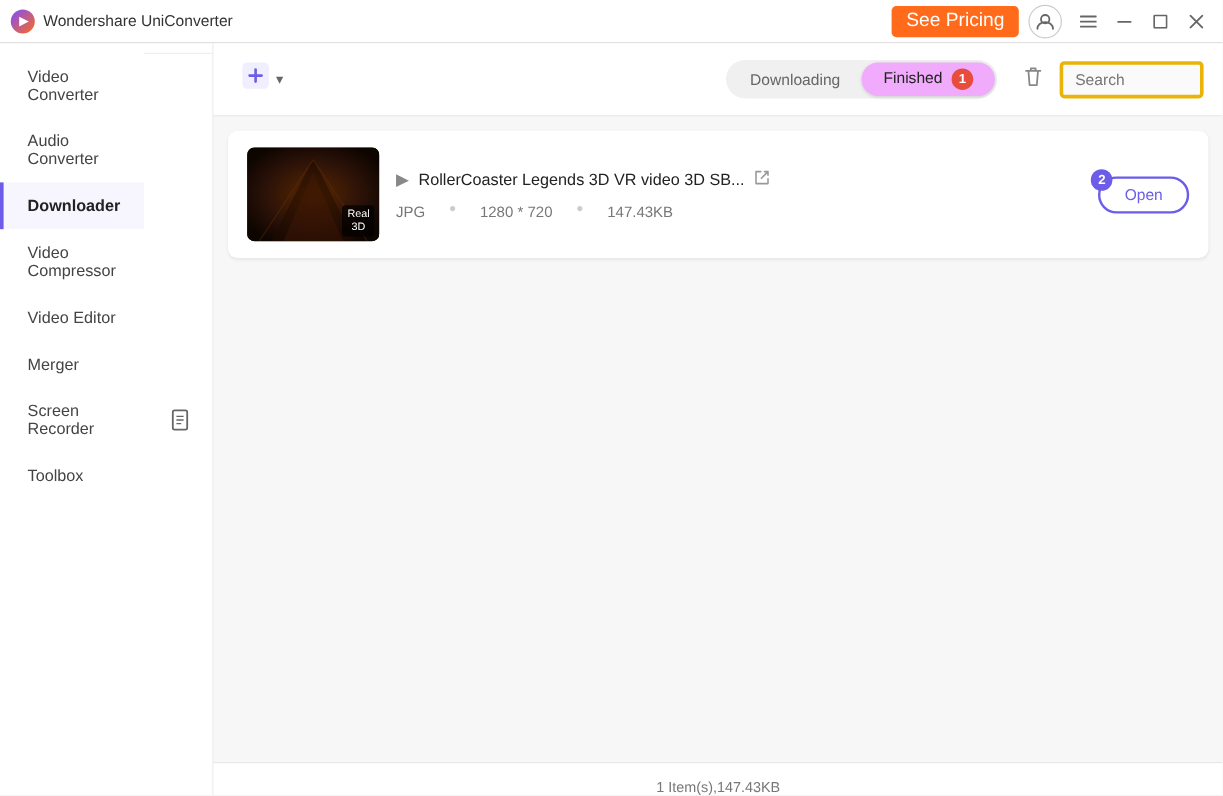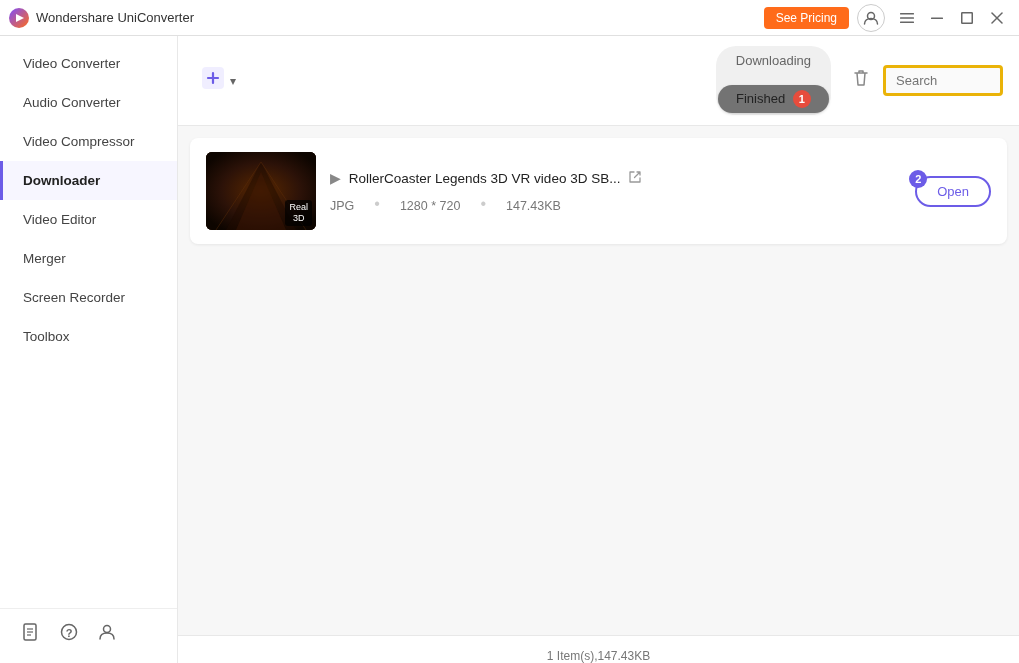--- a/index.html
+++ b/index.html
@@ -9,33 +9,33 @@
     .title-bar {
       display: flex; align-items: center; height: 36px;
       background: #ffffff; padding: 0 8px;
       border-bottom: 1px solid #e0e0e0;
       user-select: none;
     }
     .title-bar-logo { display: flex; align-items: center; gap: 6px; flex: 1; }
     .title-bar-title { font-size: 13px; color: #333; }
     .title-bar-pricing {
       background: #ff6b1a; color: white; border: none; border-radius: 4px;
-      padding: 4px 12px; font-size: 12px; cursor: pointer; font-weight: 500;
+      padding: 4px 12px; font-size: 16px; cursor: pointer; font-weight: 500;
     }
     .title-bar-user { width: 28px; height: 28px; border-radius: 50%; border: 1px solid #ccc; display: flex; align-items: center; justify-content: center; margin-left: 8px; cursor: pointer; }
     .title-bar-controls { display: flex; align-items: center; gap: 2px; margin-left: 8px; }
     .title-bar-btn { width: 28px; height: 28px; background: none; border: none; cursor: pointer; display: flex; align-items: center; justify-content: center; border-radius: 4px; font-size: 14px; color: #555; }
 
     
     .app-body { display: flex; flex: 1; overflow: hidden; }
 
     
     .sidebar {
       width: 178px; background: #ffffff;
-      display: flex; flex-direction: column;
+      display: flex; 
       border-right: 1px solid #e8e8e8;
       padding: 8px 0;
     }
     .sidebar-nav { flex: 1; }
     .sidebar-item {
       padding: 12px 20px; font-size: 13.5px; color: #444;
       cursor: pointer; border-left: 3px solid transparent;
     }
     .sidebar-item.active {
       color: #222; font-weight: 700;
@@ -50,26 +50,26 @@
 
     
     .toolbar {
       display: flex; align-items: center; padding: 10px 16px;
       background: #ffffff; border-bottom: 1px solid #e8e8e8;
       gap: 8px;
     }
     .toolbar-add-btn { display: flex; align-items: center; gap: 4px; cursor: pointer; padding: 4px 6px; border-radius: 4px; }
     .toolbar-add-icon { font-size: 20px; color: #6c5ce7; }
     .toolbar-add-chevron { font-size: 12px; color: #666; }
-    .toolbar-tabs { display: flex; align-items: center; gap: 12px; margin-left: auto; background: #f0f0f0; border-radius: 20px; padding: 2px; flex-direction: column; }
+    .toolbar-tabs { display: flex; align-items: center; gap: 0; margin-left: auto; background: #f0f0f0; border-radius: 20px; padding: 2px; }
     .toolbar-tab {
       padding: 5px 18px; border-radius: 18px; font-size: 13px;
       cursor: pointer; color: #666; background: none; border: none;
     }
-    .toolbar-tab.active { background: #737373; color: #222; font-weight: 500; box-shadow: 0 1px 3px rgba(0,0,0,0.15); }
+    .toolbar-tab.active { background: #f0abfc; color: #222; font-weight: 500; box-shadow: 0 1px 3px rgba(0,0,0,0.15); }
     .tab-badge {
       display: inline-flex; align-items: center; justify-content: center;
       width: 18px; height: 18px; border-radius: 50%;
       background: #e74c3c; color: white; font-size: 11px; font-weight: bold;
       margin-left: 4px;
     }
     .toolbar-spacer { flex: 1; }
     .toolbar-delete { font-size: 18px; color: #888; cursor: pointer; padding: 4px; margin-left: 8px; }
     .toolbar-search {
       border: 3px solid #eab308; border-radius: 4px; padding: 5px 10px;
@@ -188,25 +188,25 @@
 <div class="app-body">
 
   <div class="sidebar">
     <nav class="sidebar-nav">
       <div class="sidebar-item">
         <span>Video Converter</span>
       </div>
       <div class="sidebar-item">
         <span>Audio Converter</span>
       </div>
-      <div class="sidebar-item">
-        <span>Video Compressor</span>
-      </div>
       <div class="sidebar-item active">
         <span>Downloader</span>
+      </div>
+      <div class="sidebar-item">
+        <span>Video Compressor</span>
       </div>
       <div class="sidebar-item">
         <span>Video Editor</span>
       </div>
       <div class="sidebar-item">
         <span>Merger</span>
       </div>
       <div class="sidebar-item">
         <span>Screen Recorder</span>
       </div>

